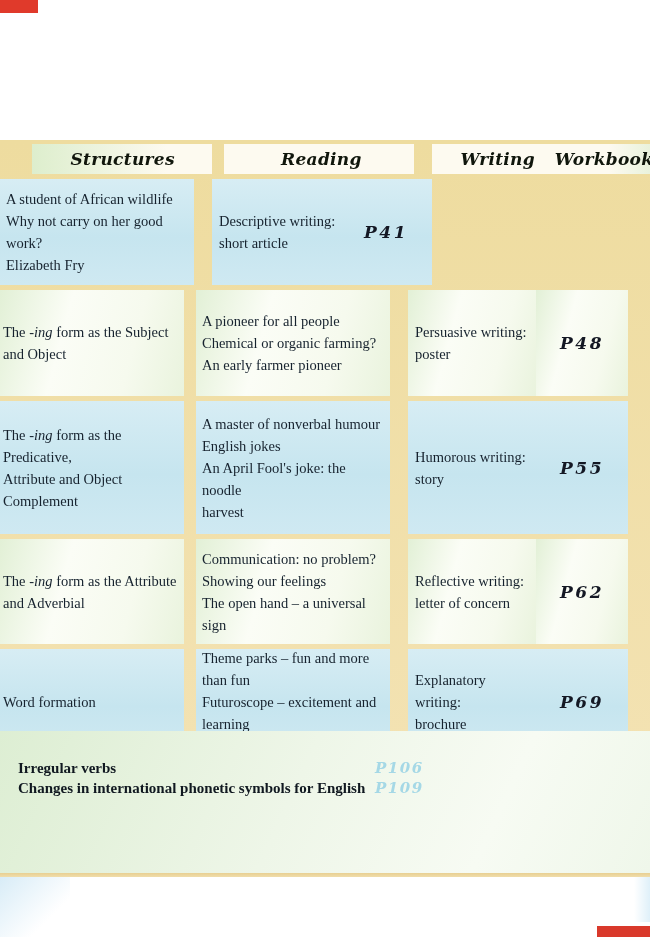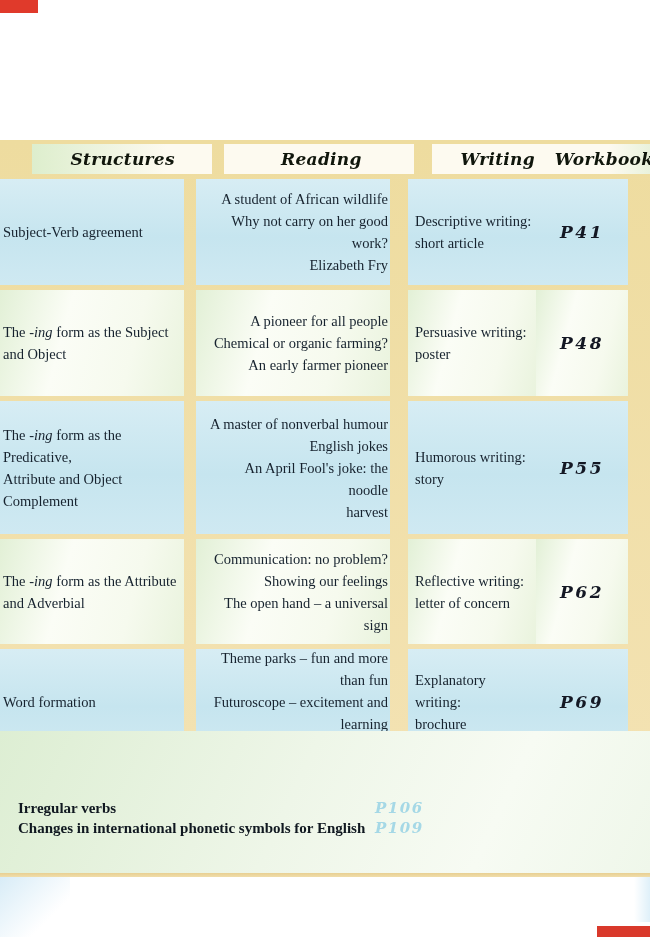--- a/index.html
+++ b/index.html
@@ -13,21 +13,21 @@
 
   .contents-table {
     position:absolute; top:140px; left:0; width:650px;
     background:linear-gradient(180deg,#eedc9f,#f3e2b2);
     padding:4px 0; box-sizing:border-box;
   }
   .trow { display:flex; width:650px; }
   .trow + .trow { margin-top:5px; }
   .cell { box-sizing:border-box; display:flex; flex-direction:column; justify-content:center; }
   .c1 { width:184px; margin-right:12px; padding:4px 2px 4px 3px; }
-  .c2 { width:194px; margin-right:18px; padding:4px 2px 4px 6px;text-align:right; }
+  .c2 { width:194px; margin-right:18px; padding:4px 2px 4px 6px; }
   .c3 { width:128px; padding:4px 2px 4px 7px; }
   .c4 { width:92px;  align-items:center;text-align:center; }
 
   .header-row { height:30px; }
   .header-row .cell { justify-content:center; align-items:center; background:#fdfaf0; }
   .header-row .c1 { background:linear-gradient(to right,#ddeecd,#fdfaf0 75%);margin-left:32px; }
   .header-row .c4 { background:linear-gradient(to right,#fdfaf0 55%,#e9f2dc); }
   .hdr {
     font-family:"DejaVu Serif", serif; font-weight:bold; font-style:italic;
     font-size:17px; color:#10160c; letter-spacing:0.3px; white-space:nowrap;
@@ -45,21 +45,21 @@
   }
 
   .footer-band {
     position:absolute; top:731px; left:0; width:650px; height:142px;
     background:linear-gradient(115deg,#ddeed3,#eef6e8 45%,#f7fbf3 75%,#eff7ea);
   }
   .footer-rule {
     position:absolute; top:873px; left:0; width:650px; height:4px;
     background:linear-gradient(180deg,#e8cf92,#f0ddab);
   }
-  .footer-text { position:absolute; top:798px; left:18px; width:600px; }
+  .footer-text { position:absolute; top:758px; left:18px; width:600px; }
   .footer-line { position:relative; height:20px; line-height:20px; }
   .footer-label { font-weight:bold; font-size:15px; color:#101820; }
   .footer-page {
     position:absolute; left:357px; top:0;
     font-family:"DejaVu Serif", serif; font-style:italic; font-weight:bold;
     font-size:15px; letter-spacing:1.5px; color:#a5d8e6;
   }
   .bottom-blue-left {
     position:absolute; top:877px; left:0; width:70px; height:60px;
     background:linear-gradient(135deg,#d8ecf7,rgba(255,255,255,0) 70%);
@@ -87,23 +87,20 @@
       </div>
       <div class="cell c3">
         <span class="hdr">Writing</span>
       </div>
       <div class="cell c4">
         <span class="hdr">Workbook</span>
       </div>
     </div>
 
     <div class="trow row-blue r1">
-      <div class="cell c1">
-        <div class="body-text"><span>Subject-Verb agreement</span><em></em><span></span></div>
-      </div>
       <div class="cell c2 body-text">A student of African wildlife
 Why not carry on her good work?
 Elizabeth Fry</div>
       <div class="cell c3 body-text">Descriptive writing:
 short article</div>
       <div class="cell c4">
         <span class="pnum">P41</span>
       </div>
     </div>
 

